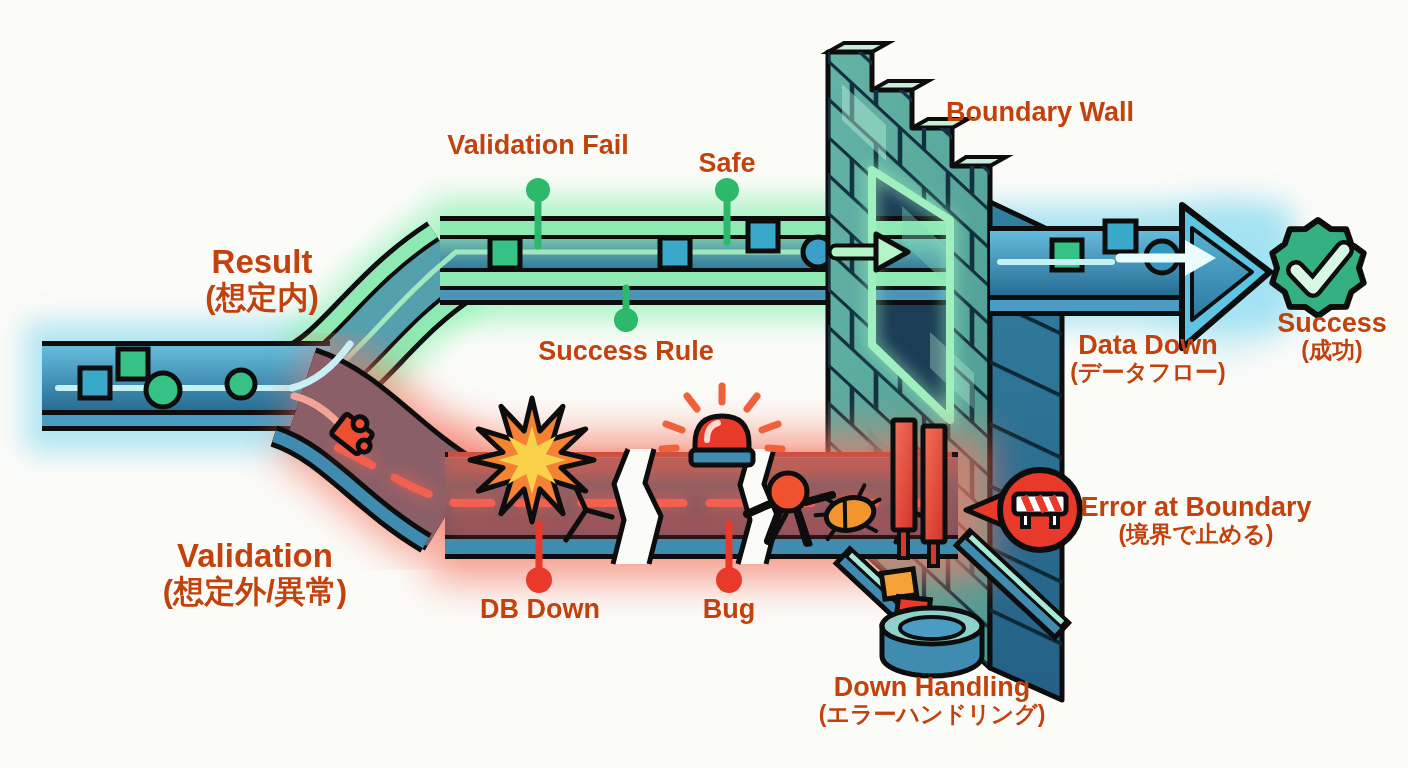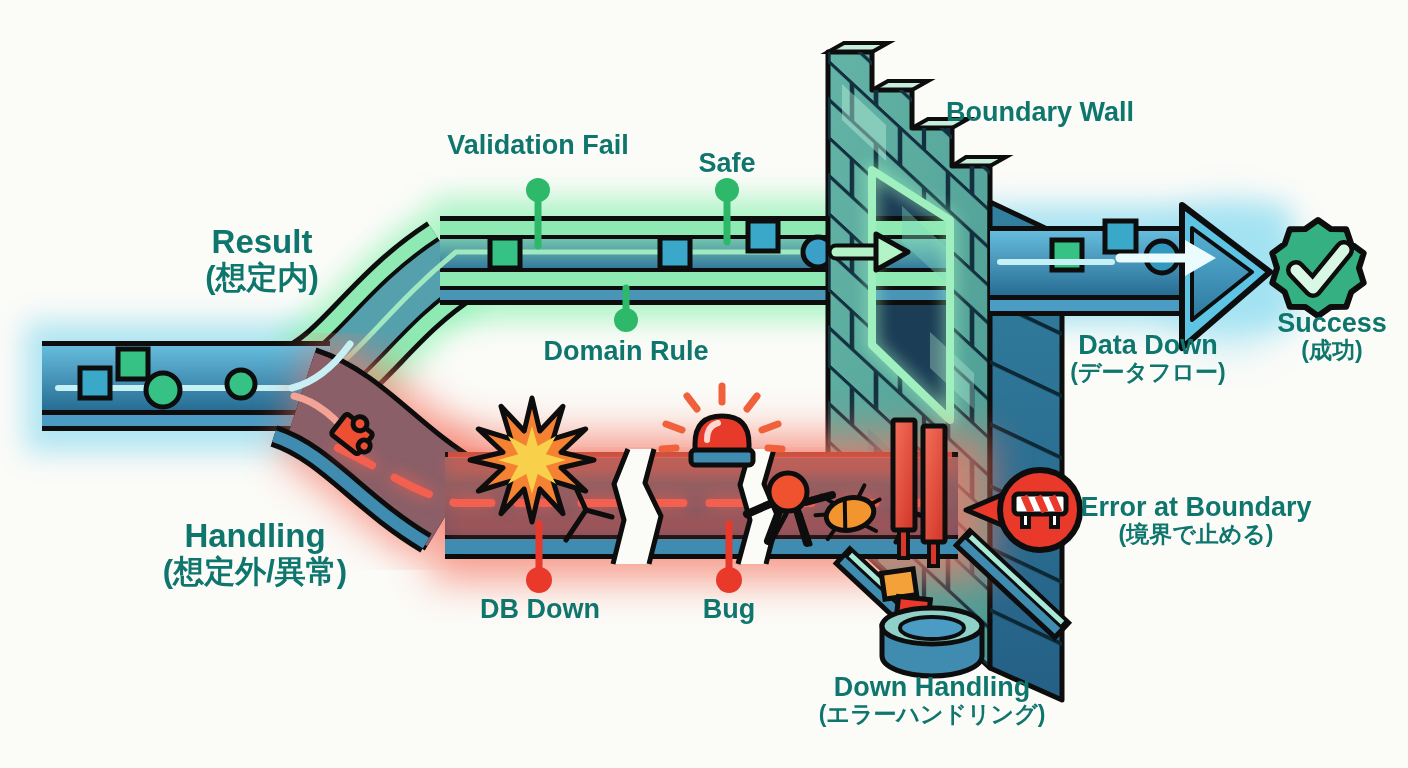--- a/index.html
+++ b/index.html
@@ -1,22 +1,22 @@
 <!DOCTYPE html>
 <html><head>
 <meta charset="utf-8">
 <style>
   html,body{margin:0;padding:0;}
   body{width:1408px;height:768px;overflow:hidden;background:#fbfbf8;
        font-family:"Liberation Sans", sans-serif;}
   .stage{position:relative;width:1408px;height:768px;background:#fbfbf8;}
   .stage svg{position:absolute;left:0;top:0;}
   .lbl{position:absolute;transform:translateX(-50%);text-align:center;
-       color:#0f766e;font-weight:700;white-space:nowrap;line-height:1.12;}
-  .lbl .big{font-size:33px;}
+       color:#c2410c;font-weight:700;white-space:nowrap;line-height:1.12;}
+  .lbl .big{font-size:33px;margin-top:20px;}
   .lbl .bigjp{font-size:31px;}
   .lbl .med{font-size:27px;}
   .lbl .medjp{font-size:23px;}
 </style>
 </head>
 <body>
 
 <div class="stage">
 <svg width="1408" height="768" viewBox="0 0 1408 768">
   <defs>
@@ -327,35 +327,35 @@
     <div class="big">Result</div>
     <div class="bigjp">(想定内)</div>
   </div>
   <div class="lbl" style="left:538px;top:130px">
     <div class="med">Validation Fail</div>
   </div>
   <div class="lbl" style="left:727px;top:148px">
     <div class="med">Safe</div>
   </div>
   <div class="lbl" style="left:626px;top:336px">
-    <div class="med">Domain Rule</div>
+    <div class="med">Success Rule</div>
   </div>
   <div class="lbl" style="left:1040px;top:97px">
     <div class="med">Boundary Wall</div>
   </div>
   <div class="lbl" style="left:1148px;top:330px">
     <div class="med">Data Down</div>
     <div class="medjp">(データフロー)</div>
   </div>
   <div class="lbl" style="left:1332px;top:308px">
     <div class="med">Success</div>
     <div class="medjp">(成功)</div>
   </div>
   <div class="lbl" style="left:255px;top:518px">
-    <div class="big">Handling</div>
+    <div class="big">Validation</div>
     <div class="bigjp">(想定外/異常)</div>
   </div>
   <div class="lbl" style="left:540px;top:594px">
     <div class="med">DB Down</div>
   </div>
   <div class="lbl" style="left:729px;top:594px">
     <div class="med">Bug</div>
   </div>
   <div class="lbl" style="left:1196px;top:492px">
     <div class="med">Error at Boundary</div>

